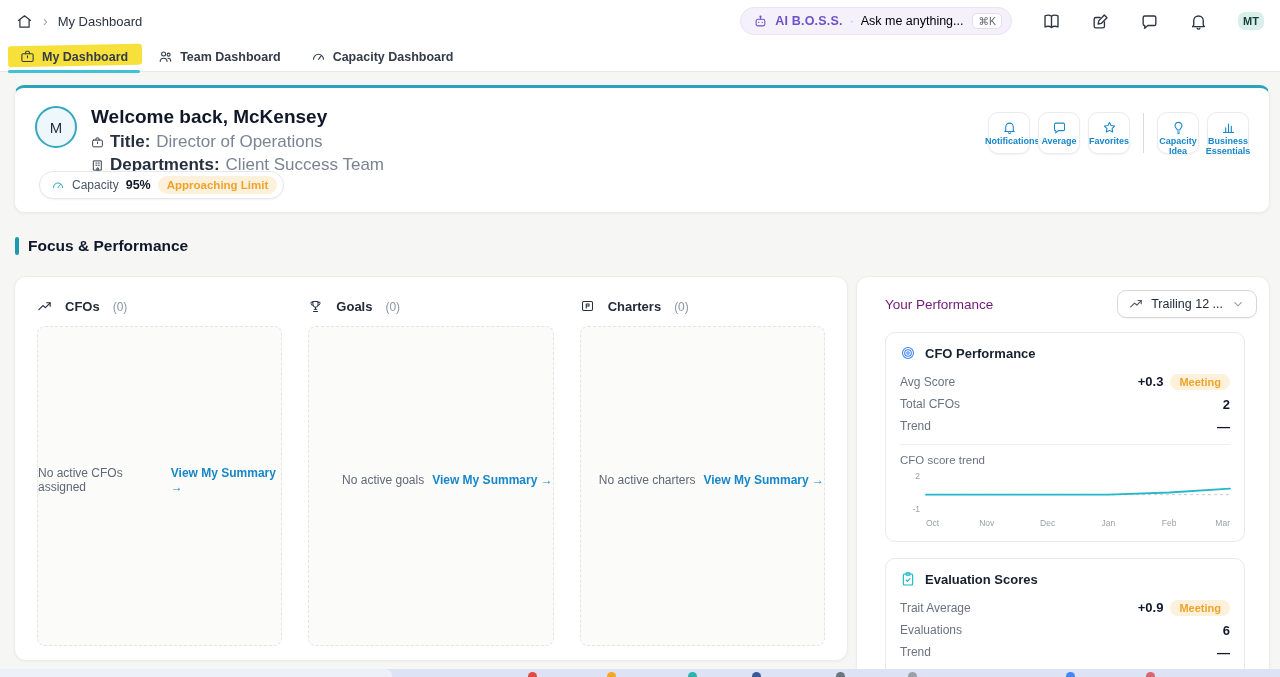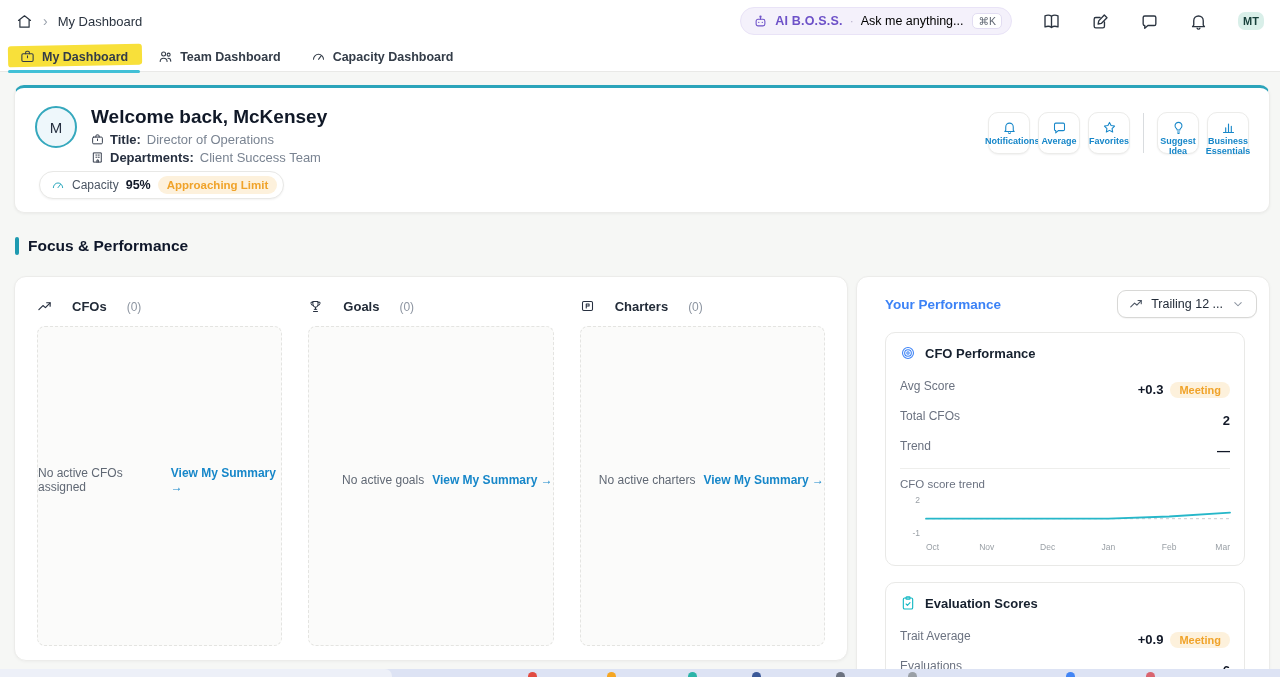--- a/index.html
+++ b/index.html
@@ -28,21 +28,21 @@
   .tab svg { width:15px; height:15px; }
   .tab > * { position:relative; z-index:1; }
   .tab.active::before { content:""; position:absolute; inset:0 -4px 2px -2px; background:#f8e03a; transform:rotate(-1.2deg); border-radius:3px; z-index:0; }
   .tab.active::after { content:""; position:absolute; left:-2px; right:-2px; bottom:-5px; height:3px; background:#41c0d6; border-radius:2px; z-index:1; }
 
   
   .welcome { position:absolute; left:14px; top:85px; width:1256px; height:128px; background:#fff; border:1px solid #ececea; border-top:3px solid #2ba4ba; border-radius:10px; box-shadow:0 1px 3px rgba(0,0,0,.05); padding:18px 20px; }
   .w-row { display:flex; gap:14px; }
   .w-avatar { width:42px; height:42px; border-radius:50%; border:2px solid #35a8bd; background:#eef7fb; color:#273040; font-size:15px; display:flex; align-items:center; justify-content:center; flex:0 0 auto; }
   .w-greeting { font-size:19px; font-weight:bold; color:#101827; margin-bottom:4px; }
-  .w-info { display:flex; align-items:center; gap:6px; font-size:13px; color:#7a8492; margin-top:3px; }
+  .w-info { display:flex; align-items:center; gap:6px; font-size:17px; color:#7a8492; margin-top:3px; }
   .w-info svg { width:13px; height:13px; color:#273040; }
   .w-info b { color:#273040; }
   .cap-pill { position:absolute; left:24px; bottom:13px; display:inline-flex; align-items:center; gap:7px; background:#fff; border:1px solid #e8e8e6; border-radius:999px; padding:4px 6px 4px 11px; box-shadow:0 1px 2px rgba(0,0,0,.05); }
   .cap-pill svg { width:14px; height:14px; color:#2aa7bc; }
   .cap-label { font-size:12px; color:#4b5563; }
   .cap-val { font-size:12.5px; font-weight:bold; color:#111827; }
   .badge-warn { background:#fdf1dc; color:#f0a32a; font-size:11.5px; font-weight:600; border-radius:999px; padding:3px 9px; }
   .w-actions { position:absolute; right:20px; top:24px; display:flex; align-items:center; gap:8px; }
   .act-btn { width:42px; height:42px; border:1px solid #ececea; border-radius:10px; background:#fff; box-shadow:0 1px 2px rgba(0,0,0,.06); display:flex; flex-direction:column; align-items:center; padding-top:7px; color:#1787c9; cursor:pointer; }
   .act-btn svg { width:15px; height:15px; flex:0 0 auto; }
@@ -51,41 +51,41 @@
   .act-divider { width:1px; height:40px; background:#d9dcdf; margin:0 5px; }
 
   
   .section-head { position:absolute; left:15px; top:237px; display:flex; align-items:center; gap:9px; }
   .section-bar { width:4px; height:18px; background:#1e9ab0; border-radius:2px; }
   .section-title { font-size:15.5px; font-weight:bold; color:#0f172a; }
 
   
   .focus-card { position:absolute; left:14px; top:276px; width:834px; height:385px; background:#fff; border:1px solid #ececea; border-radius:12px; box-shadow:0 1px 3px rgba(0,0,0,.04); padding:22px 22px 14px; display:flex; gap:26px; }
   .focus-col { flex:1; display:flex; flex-direction:column; }
-  .focus-head { display:flex; align-items:center; gap:20px; font-size:13px; font-weight:bold; color:#222b38; margin-bottom:12px; }
+  .focus-head { display:flex; align-items:center; gap:13px; font-size:13px; font-weight:bold; color:#222b38; margin-bottom:12px; }
   .focus-head svg { width:15px; height:15px; color:#273040; }
   .focus-count { color:#8d95a1; font-weight:normal; font-size:12px; }
   .focus-empty { flex:1; border:1.5px dashed #e4e4e1; background:#fbfbfa; border-radius:8px; display:flex; flex-direction:row; justify-content:flex-end; align-items:center; padding-bottom:12px; gap:8px; }
   .empty-text { font-size:12px; color:#606874; }
   .empty-link { font-size:12px; font-weight:600; color:#1787c9; cursor:pointer; }
 
   
   .perf-panel { position:absolute; left:856px; top:276px; width:414px; height:440px; background:#fff; border:1px solid #ececea; border-radius:12px 12px 0 0; box-shadow:0 1px 3px rgba(0,0,0,.04); padding:13px 12px 0 28px; }
   .perf-head { display:flex; align-items:center; justify-content:space-between; margin-bottom:14px; }
-  .perf-title { font-size:13.5px; font-weight:bold; color:#3b82f6; }
+  .perf-title { font-size:13.5px; font-weight:normal; color:#701a75; }
   .range-btn { display:flex; align-items:center; gap:8px; border:1px solid #d8d8d6; border-radius:9px; background:#fff; padding:6px 11px; font-size:12.5px; color:#222b38; cursor:pointer; box-shadow:0 1px 1px rgba(0,0,0,.04); }
   .range-btn svg { width:14px; height:14px; color:#4b5563; }
   .range-btn .chev { color:#8d95a1; }
   .perf-card { border:1px solid #e9e9e7; border-radius:10px; padding:12px 14px 10px; margin:0 12px 16px 0; background:#fff; }
   .pc-head { display:flex; align-items:center; gap:9px; font-size:13px; font-weight:bold; color:#16202e; margin-bottom:9px; }
   .pc-head svg { width:16px; height:16px; }
   .icon-target { color:#3b82f6; }
   .icon-clip { color:#14b8c4; }
   .pc-row { display:flex; align-items:center; justify-content:space-between; padding:3.5px 0; font-size:12px; color:#6b7280; }
-  .pc-val { display:flex; align-items:center; gap:7px; font-size:13px; font-weight:bold; color:#111827;margin-top:8px; }
+  .pc-val { display:flex; align-items:center; gap:7px; font-size:13px; font-weight:bold; color:#111827; }
   .badge-meeting { background:#fdf1dc; color:#f0a32a; font-size:11px; font-weight:600; border-radius:999px; padding:2px 9px; }
   .pc-chart { border-top:1px solid #eeeeec; margin-top:7px; padding-top:9px; }
   .pc-chart-title { font-size:11.5px; color:#6b7280; margin-bottom:3px; }
   .spark { width:334px; height:62px; }
   .spark .tick { fill:#9aa0a6; font-size:8.5px; font-family:"Liberation Sans",sans-serif; }
   .spark .solid { fill:none; stroke:#26b7c9; stroke-width:1.8; stroke-linecap:round; stroke-linejoin:round; }
   .spark .dashed { fill:none; stroke:#c9ccd1; stroke-width:1; stroke-dasharray:3 3; }
 
   
   .taskbar { position:absolute; left:0; right:0; bottom:0; height:8px; background:#dde3f4; z-index:20; overflow:hidden; }
@@ -279,21 +279,21 @@
       <svg viewBox="0 0 24 24">
           <use href="#i-star"></use>
         </svg>
       <span class="act-label nowrap">Favorites</span>
     </div>
     <div class="act-divider"></div>
     <div class="act-btn">
       <svg viewBox="0 0 24 24">
           <use href="#i-bulb"></use>
         </svg>
-      <span class="act-label">Suggest Idea</span>
+      <span class="act-label">Capacity Idea</span>
     </div>
     <div class="act-btn">
       <svg viewBox="0 0 24 24">
           <use href="#i-bars"></use>
         </svg>
       <span class="act-label">Business Essentials</span>
     </div>
   </div>
 </div>
 

